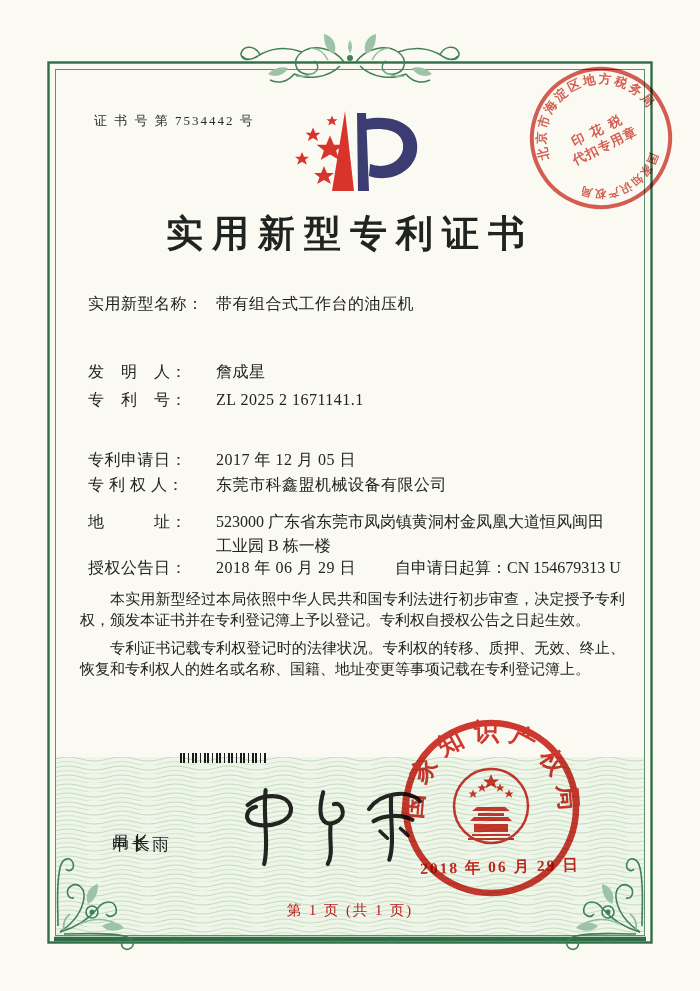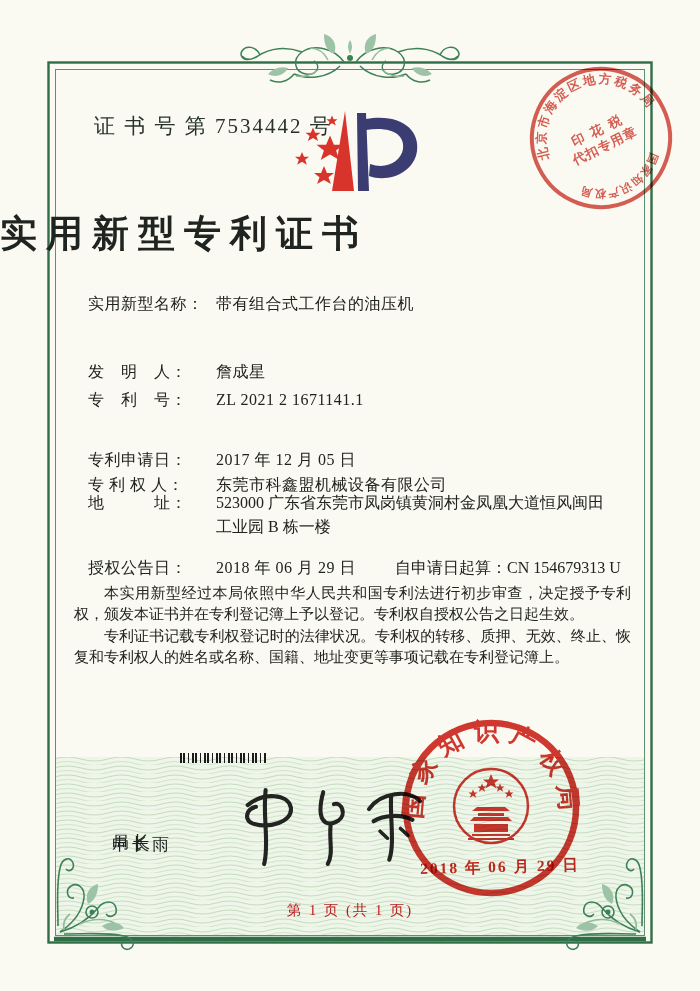--- a/index.html
+++ b/index.html
@@ -7,32 +7,32 @@
     width:700px;height:991px;position:relative;overflow:hidden;
     background:#fbfaf2;
     font-family:"Liberation Serif","DejaVu Serif",serif;
     color:#2b2b2b;
   }
   .abs{position:absolute;}
   
   #deco{position:absolute;left:0;top:0;z-index:0;}
   
   .content{z-index:2;}
-  .cert-no{left:94px;top:112px;font-size:21px;letter-spacing:2px;color:#26322a;text-align:center;}
+  .cert-no{left:94px;top:112px;font-size:13px;letter-spacing:2px;color:#26322a;text-align:center;}
   .logo{left:270px;top:99px;width:160px;height:100px;}
-  .title{left:0;top:209px;width:700px;text-align:left;font-size:37px;font-weight:bold;
+  .title{left:0;top:209px;width:700px;text-align:center;font-size:37px;font-weight:bold;
          letter-spacing:9px;color:#1f2421;}
   .field-row{left:88px;width:560px;font-size:16px;line-height:24px;color:#20241f;}
   .flabel{display:inline-block;width:128px;letter-spacing:0.5px;vertical-align:top;}
   .fvalue{letter-spacing:0.5px;text-align:right;}
   .addr-val{display:inline-block;width:420px;vertical-align:top;}
   .pair2{position:absolute;left:307px;top:0;white-space:nowrap;}
   .bodytext{left:74px;top:583px;width:557px;font-size:15px;line-height:21.4px;
             text-align:justify;color:#21251f;}
-  .bodytext p{margin:0;text-indent:2em;}
+  .bodytext p{margin:6px;text-indent:2em;}
   .director-title{left:112px;top:831px;font-size:17px;letter-spacing:4px;color:#1e231f;}
   .director-name{left:112px;top:833px;font-size:17px;letter-spacing:3px;color:#1e231f;}
   .signature{left:238px;top:768px;width:195px;height:105px;mix-blend-mode:multiply;transform:rotate(-2deg);}
   .barcode{left:180px;top:753px;width:86px;height:10px;
     background:repeating-linear-gradient(90deg,#1c1c1c 0 2px,transparent 2px 3px,#1c1c1c 3px 5px,transparent 5px 8px,#1c1c1c 8px 9px,transparent 9px 12px);}
   .seal{left:398px;top:718px;width:186px;height:186px;mix-blend-mode:multiply;z-index:3;}
   .seal-date{left:420px;top:857px;font-size:15.5px;letter-spacing:2px;color:#cf2b22;
              transform:rotate(-1.5deg);z-index:4;mix-blend-mode:multiply;font-weight:bold;}
   .tax-stamp{left:527px;top:64px;width:148px;height:148px;transform:rotate(-26deg);
              mix-blend-mode:multiply;opacity:0.88;z-index:3;}
@@ -122,29 +122,29 @@
 
 <div class="abs content title">实用新型专利证书</div>
 
 <div class="abs content field-row" style="top:292px">
   <span class="flabel">实用新型名称：</span><span class="fvalue">带有组合式工作台的油压机</span>
 </div>
 <div class="abs content field-row" style="top:360px">
   <span class="flabel">发　明　人：</span><span class="fvalue">詹成星</span>
 </div>
 <div class="abs content field-row" style="top:388px">
-  <span class="flabel">专　利　号：</span><span class="fvalue">ZL 2021 2 1671141.1</span>
+  <span class="flabel">专　利　号：</span><span class="fvalue">ZL 2025 2 1671141.1</span>
 </div>
 <div class="abs content field-row" style="top:448px">
   <span class="flabel">专利申请日：</span><span class="fvalue">2017 年 12 月 05 日</span>
 </div>
 <div class="abs content field-row" style="top:473px">
   <span class="flabel">专 利 权 人：</span><span class="fvalue">东莞市科鑫盟机械设备有限公司</span>
 </div>
-<div class="abs content field-row" style="top:491px">
+<div class="abs content field-row" style="top:510px">
   <span class="flabel">地　　　址：</span><span class="addr-val"><span>523000 广东省东莞市凤岗镇黄洞村金凤凰大道恒风闽田</span><br><span>工业园 B 栋一楼</span></span>
 </div>
 <div class="abs content field-row" style="top:556px;position:absolute">
   <span class="flabel">授权公告日：</span><span class="fvalue">2018 年 06 月 29 日</span>
   <span class="pair2"><span>自申请日起算：</span><span>CN 154679313 U</span></span>
 </div>
 
 <div class="abs content bodytext">
   <p>本实用新型经过本局依照中华人民共和国专利法进行初步审查，决定授予专利权，颁发本证书并在专利登记簿上予以登记。专利权自授权公告之日起生效。</p>
   <p>专利证书记载专利权登记时的法律状况。专利权的转移、质押、无效、终止、恢复和专利权人的姓名或名称、国籍、地址变更等事项记载在专利登记簿上。</p>

